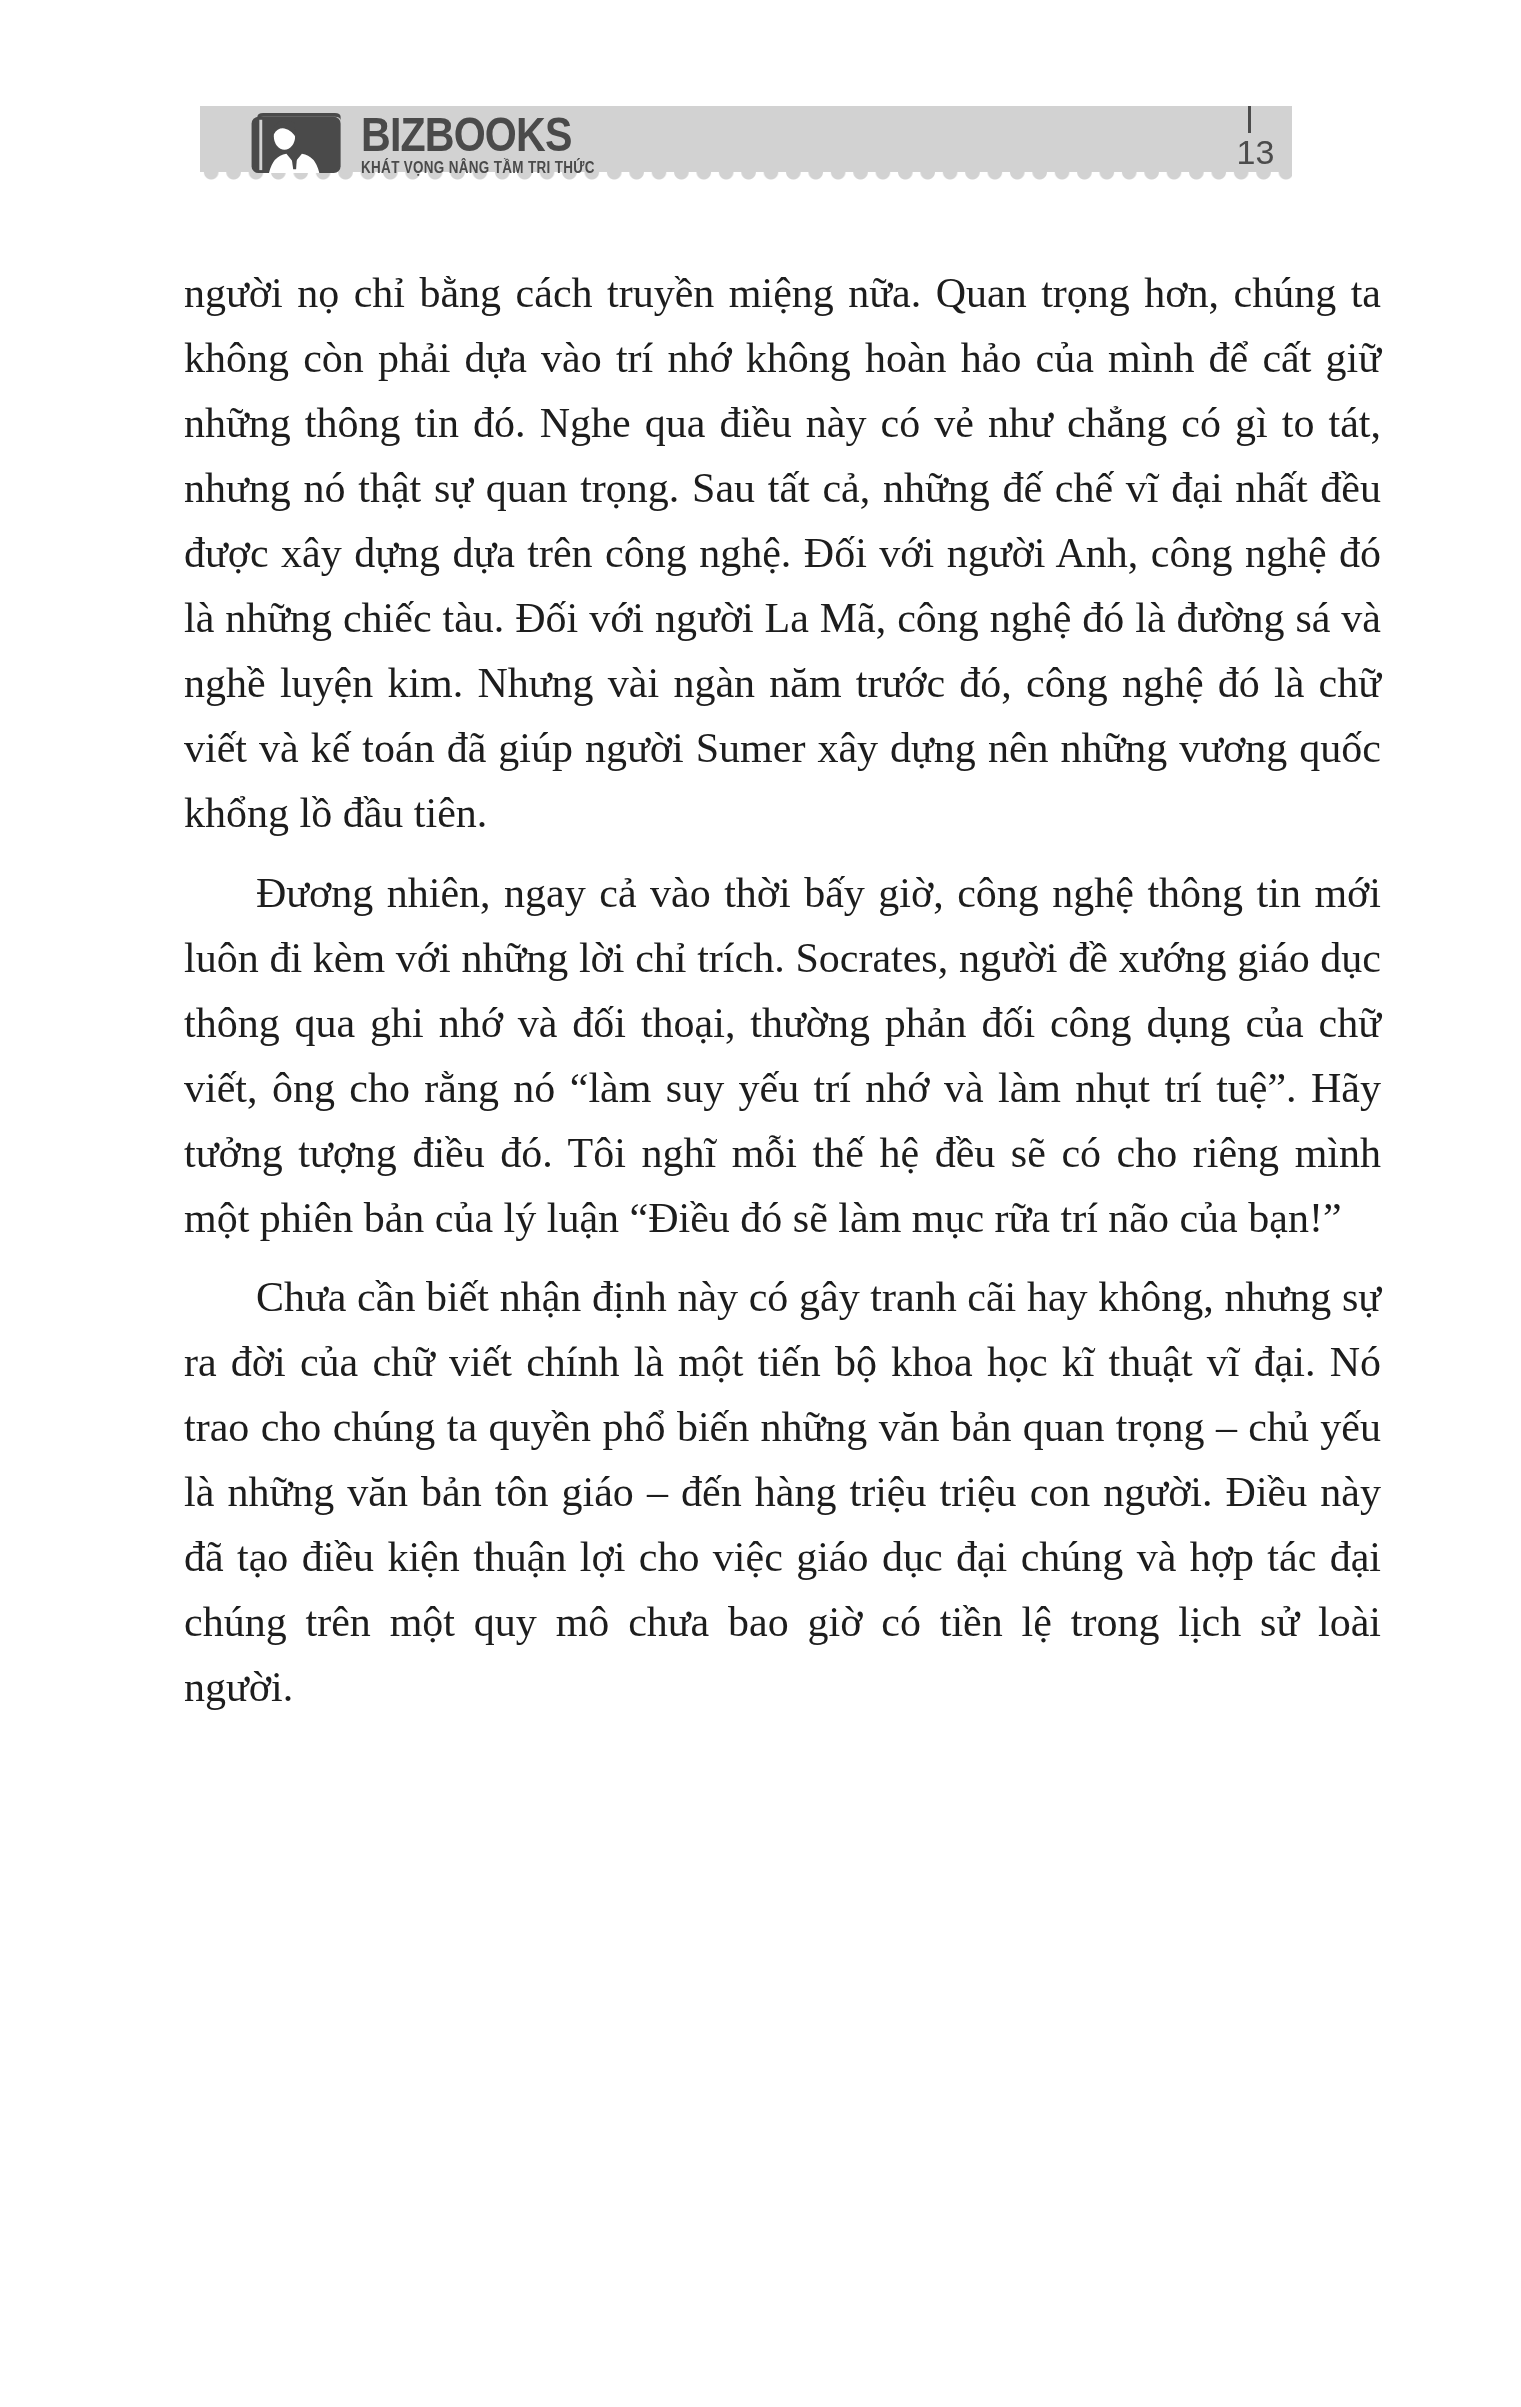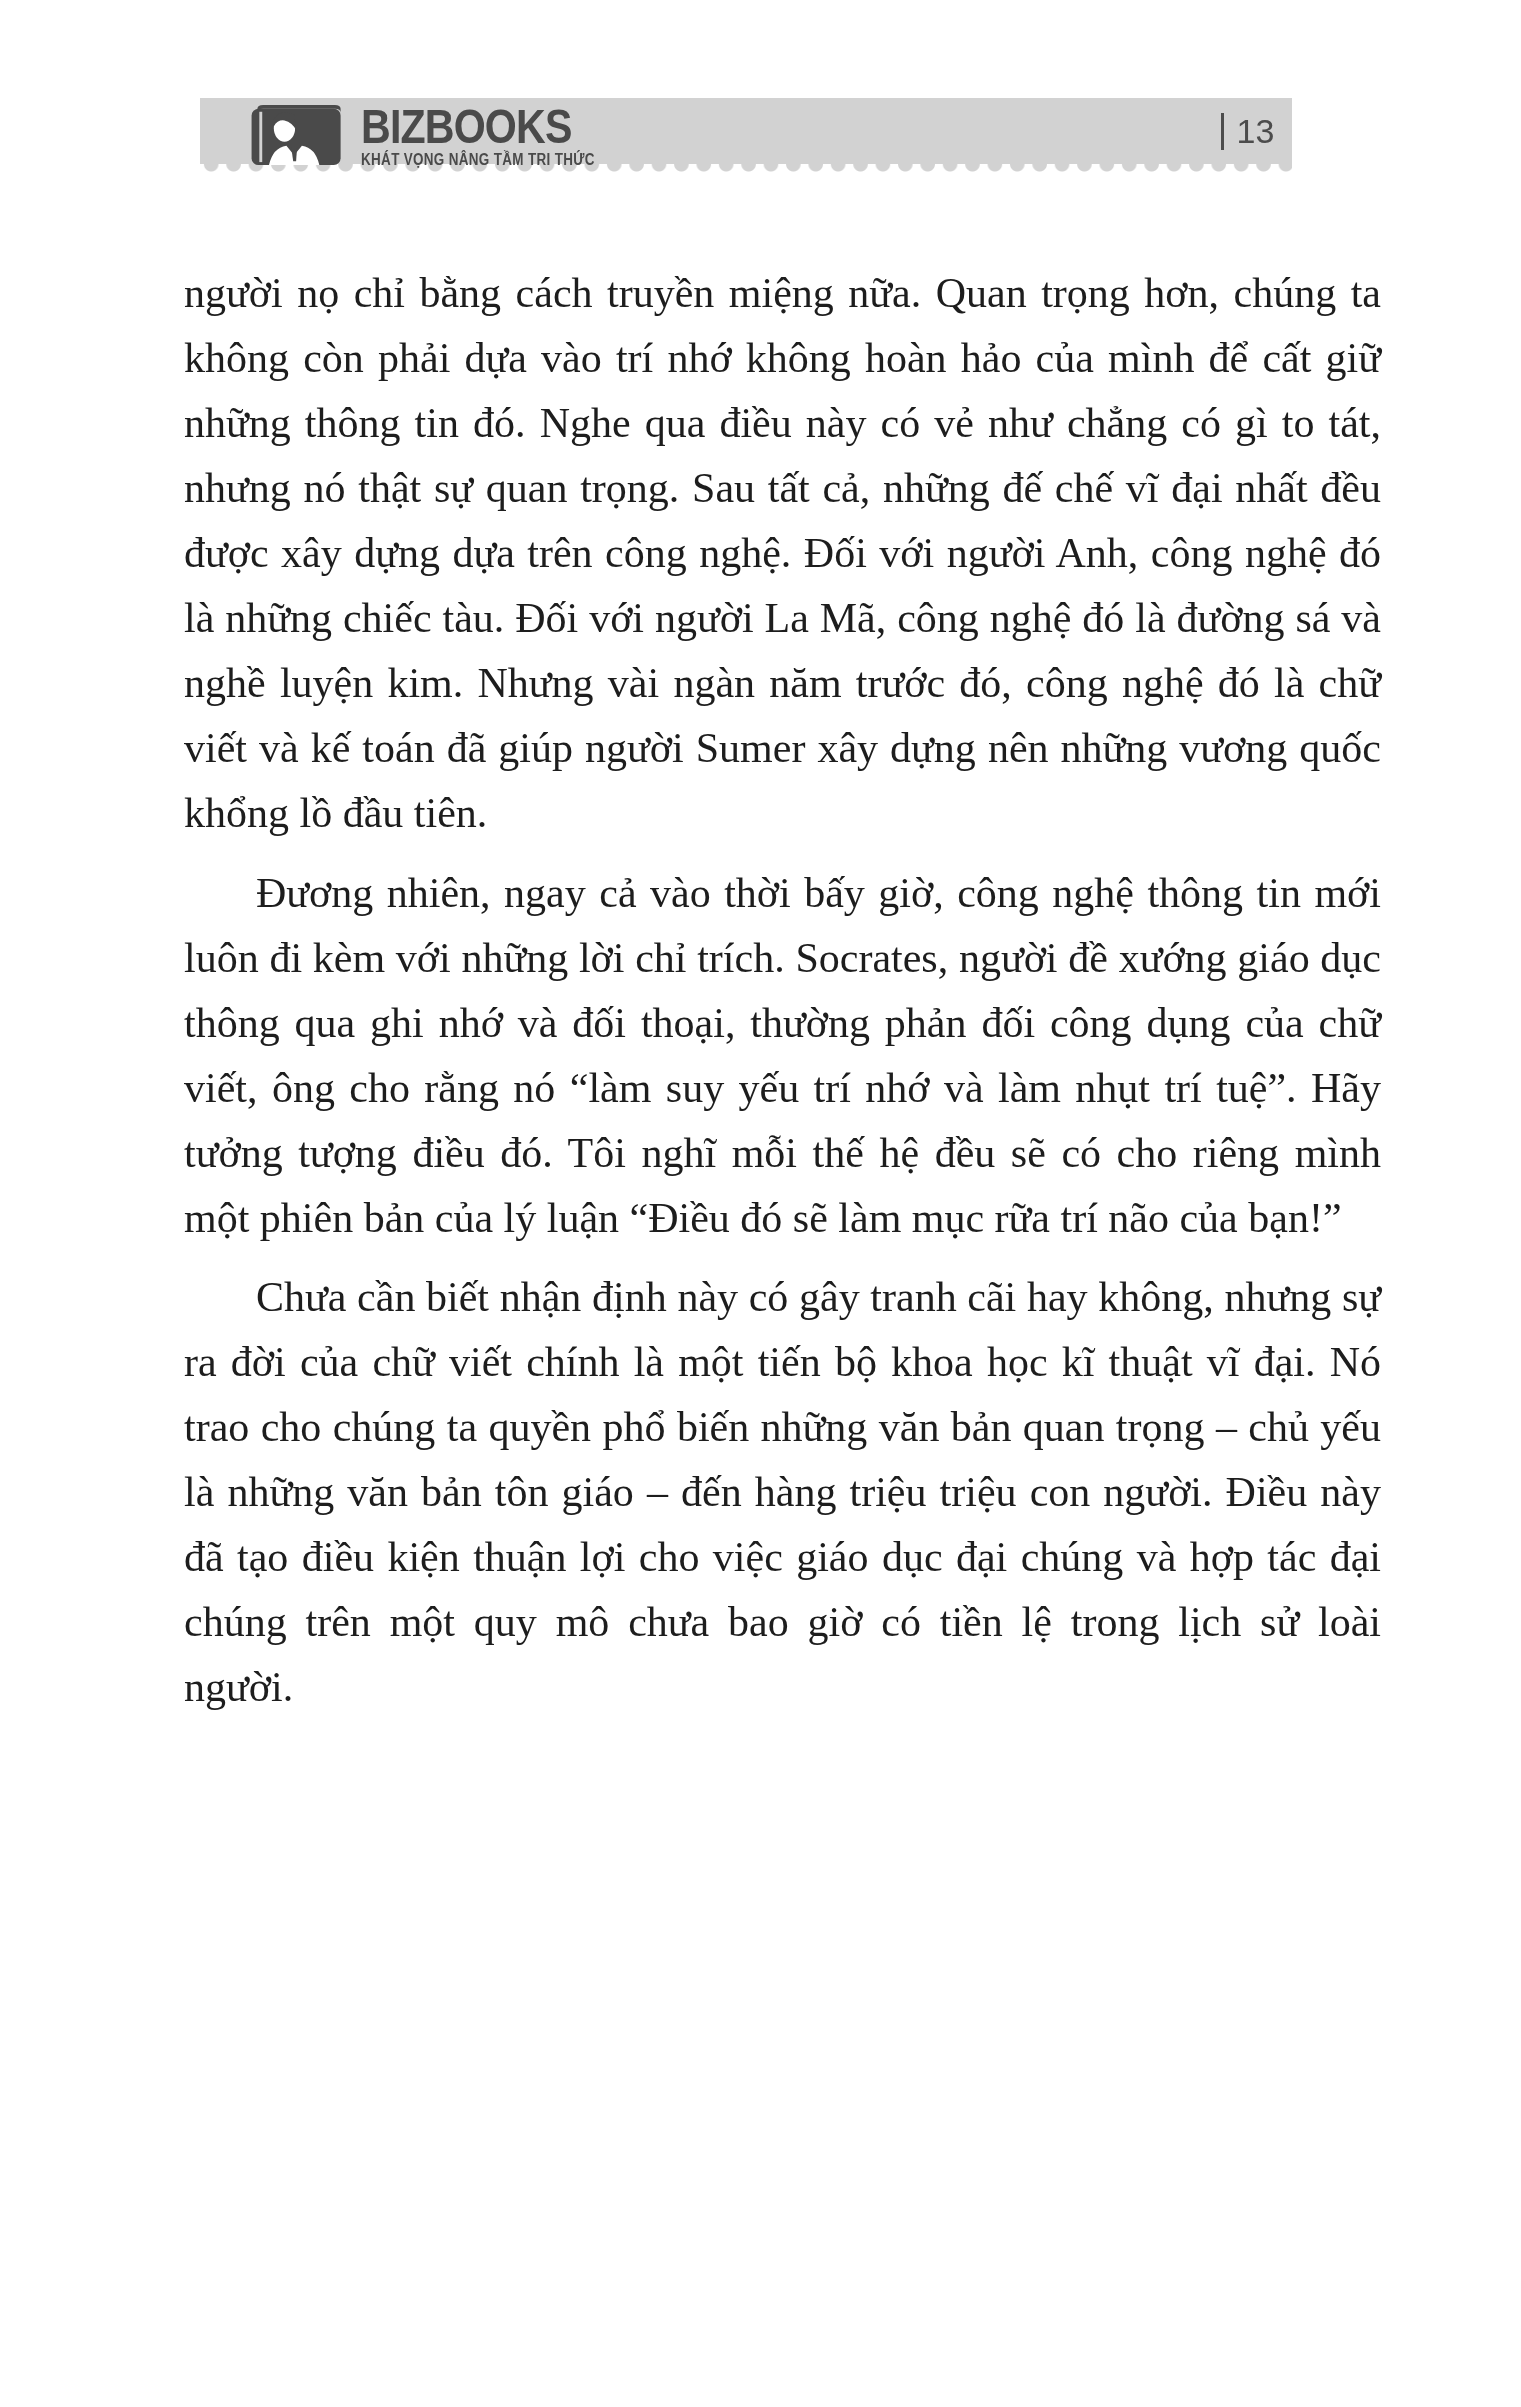--- a/index.html
+++ b/index.html
@@ -10,21 +10,21 @@
     height: 2408px;
     background: #ffffff;
     overflow: hidden;
     font-family: "Liberation Serif", serif;
   }
 
   
   .header-band {
     position: absolute;
     left: 200px;
-    top: 98px;
+    top: 106px;
     width: 1092px;
     height: 66px;
     background: #d2d2d2;
   }
   .header-band .scallops {
     position: absolute;
     top: 100%;
     left: 0;
     right: 0;
     height: 10.7px;
@@ -69,20 +69,21 @@
     position: absolute;
     right: 17.6px;
     top: 0;
     height: 66px;
     display: flex;
     align-items: center;
     font-family: "Liberation Sans", sans-serif;
     font-size: 34px;
     font-weight: 400;
     color: #4c4c4c;
+    flex-direction: column;
   }
   .page-number .sep {
     display: inline-block;
     width: 2.9px;
     height: 37px;
     background: #4c4c4c;
     margin-right: 12.7px;
   }
 
   

